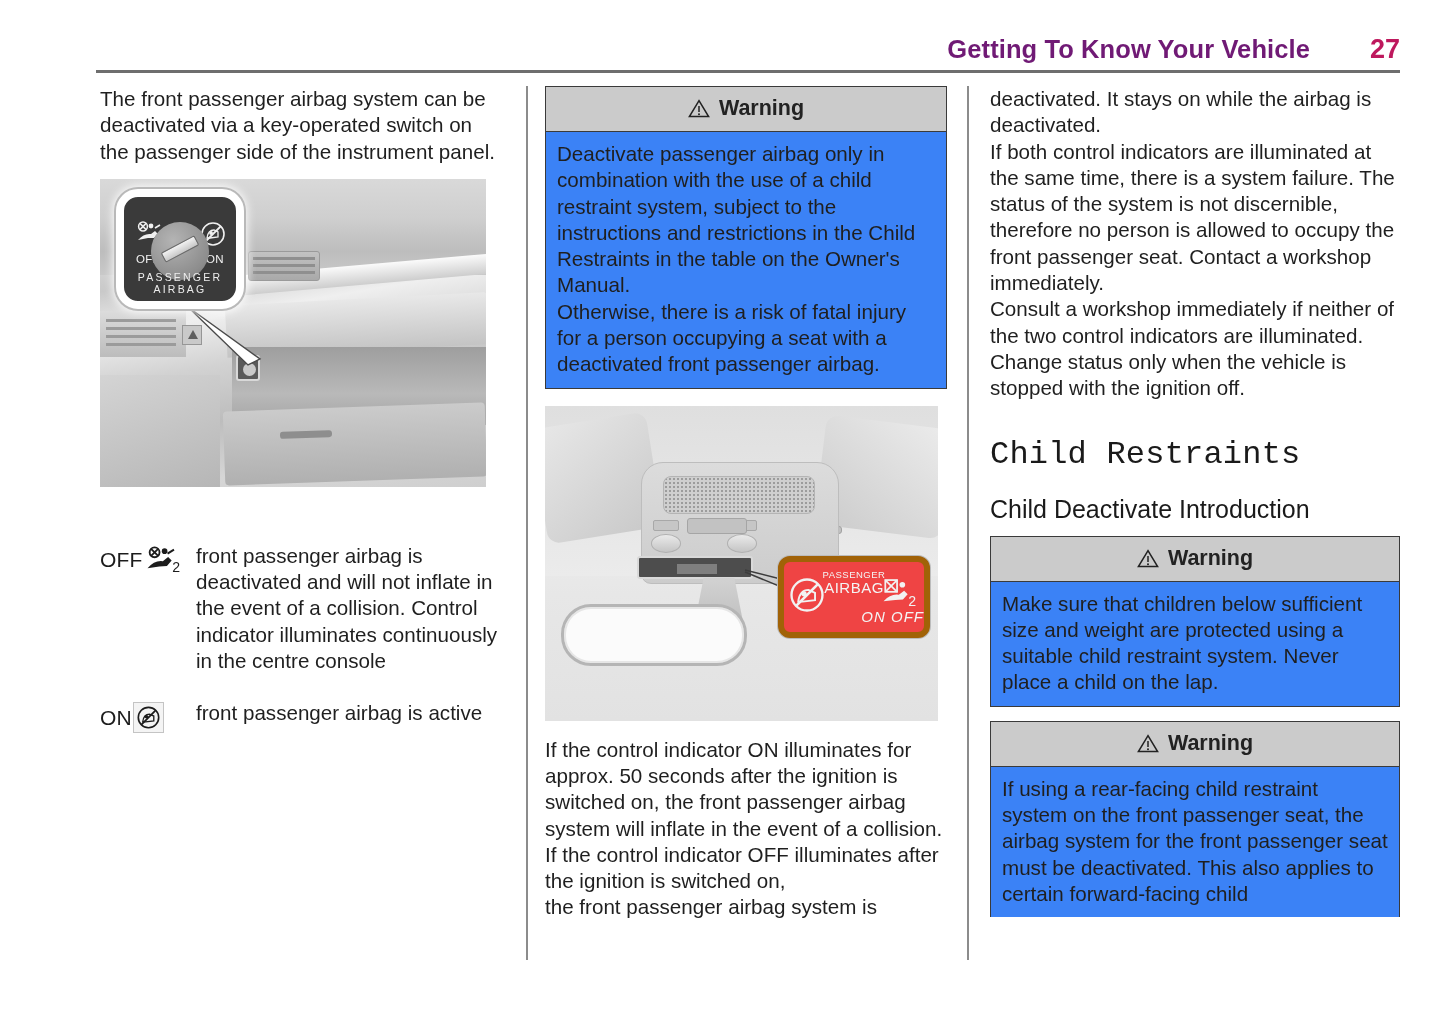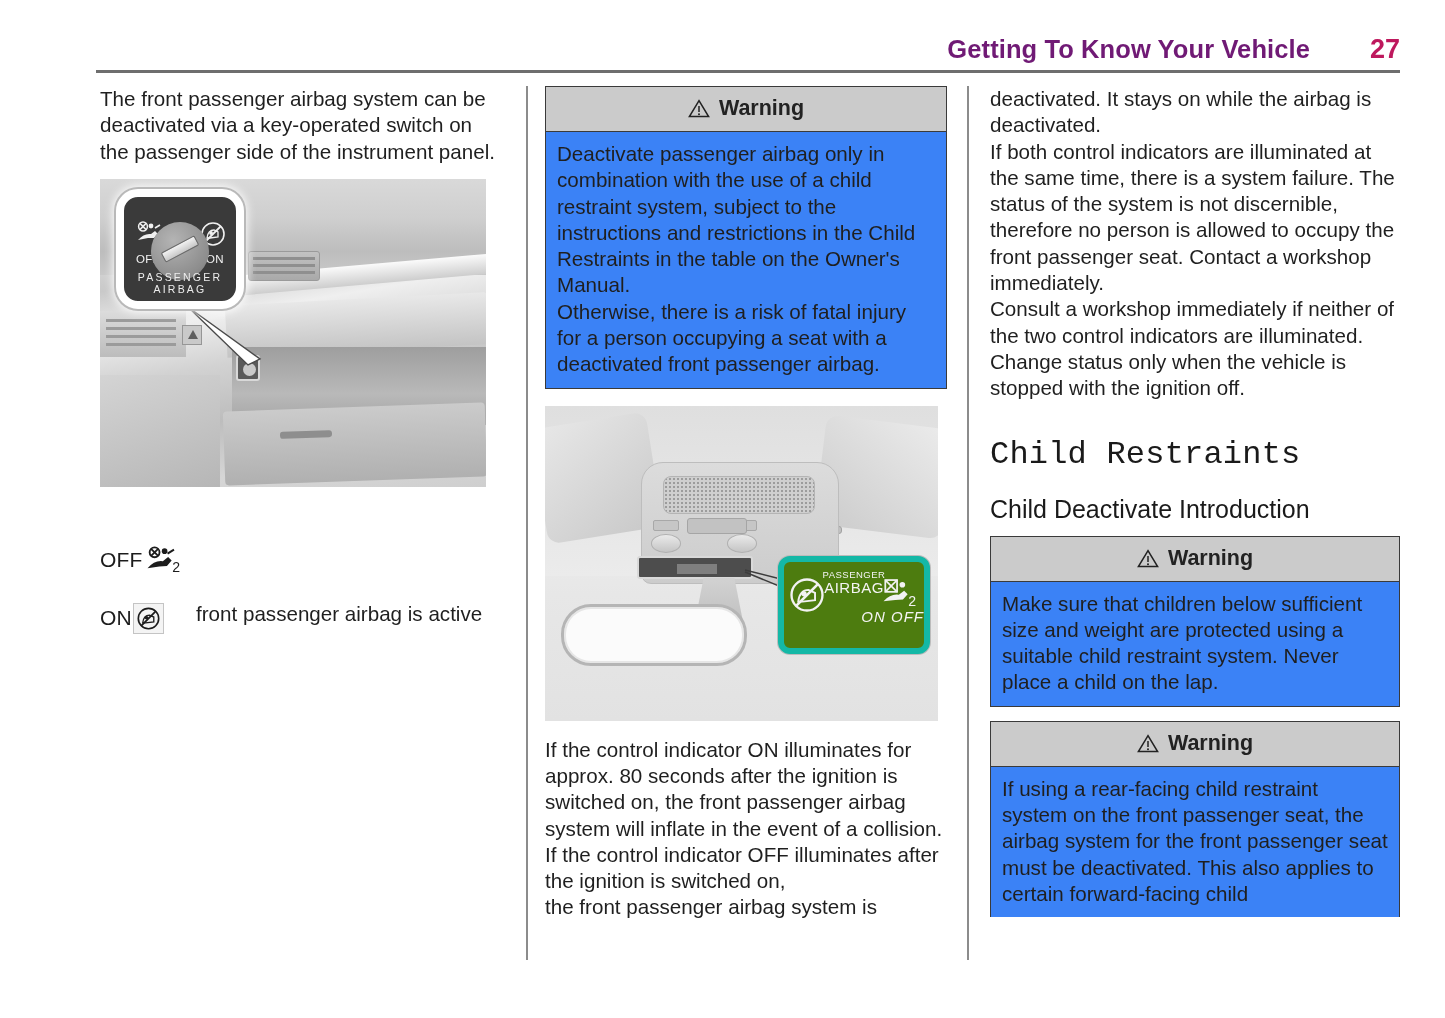--- a/index.html
+++ b/index.html
@@ -284,23 +284,23 @@
     clip-path: polygon(18% 0, 82% 0, 100% 100%, 0 100%);
   }
   #fig-roof .mirror {
     position: absolute; left: 16px; top: 198px; width: 186px; height: 62px;
     border: 3px solid #b5b5b5; border-radius: 30px;
     background: #fbfbfb;
     box-shadow: inset 0 0 0 2px #e6e6e6;
   }
   .callout-label {
     position: absolute; right: 8px; top: 150px;
-    width: 152px; height: 98px;
-    background: #4d7c0f;
-    border: 6px solid #14b8a6;
+    width: 152px; height: 82px;
+    background: #ef4444;
+    border: 6px solid #a16207;
     border-radius: 12px;
     box-shadow: 0 0 0 1px #bcbcbc;
     display: flex; align-items: center; justify-content: center;
   }
   .callout-label .inner {
     position: relative; width: 100%; height: 100%;
   }
   .callout-label .txt {
     position: absolute; left: 0; right: 0; top: 8px;
     text-align: center; color: #f4f4f4; line-height: 1.05;
@@ -416,20 +416,21 @@
         <svg width="40" height="30" viewBox="0 0 34 24">
           <circle cx="9" cy="5.5" r="4.2" fill="none" stroke="#1c1c1c" stroke-width="1.6"></circle>
           <line x1="6" y1="2.5" x2="12" y2="8.5" stroke="#1c1c1c" stroke-width="1.6"></line>
           <line x1="12" y1="2.5" x2="6" y2="8.5" stroke="#1c1c1c" stroke-width="1.6"></line>
           <circle cx="17.5" cy="4.5" r="2.4" fill="#1c1c1c"></circle>
           <path d="M3 19 Q9 12 16 13 L20.5 9.5 L23.5 12.5 L19.5 17 L13 17.5 Z" fill="#1c1c1c"></path>
           <path d="M20 6.5 L25.5 3.2" stroke="#1c1c1c" stroke-width="1.7"></path>
           <text x="24" y="22.5" font-size="12" font-family="Liberation Sans, sans-serif" fill="#1c1c1c">2</text>
         </svg>
       </div>
+      <div class="defdesc">front passenger airbag is deactivated and will not inflate in the event of a collision. Control indicator illuminates continuously in the centre console</div>
     </div>
 
     <div class="defrow">
       <div class="defterm">
         <span class="word">ON</span>
         <span class="icon-box">
           <svg width="25" height="25" viewBox="0 0 26 26">
             <circle cx="13" cy="13" r="10.6" fill="none" stroke="#1c1c1c" stroke-width="1.7"></circle>
             <path d="M7 17.5 Q8 9.5 14 9.5 L18.5 11.5 L18.5 16.5 L10 17.5 Z" fill="none" stroke="#1c1c1c" stroke-width="1.4"></path>
             <circle cx="11" cy="12.2" r="1.9" fill="#1c1c1c"></circle>
@@ -504,21 +505,21 @@
           <circle cx="19" cy="5" r="2.4" fill="#f2f2f2"></circle>
           <path d="M3 19 Q9 12.5 16 13.5 L20.5 10 L23.5 13 L19.5 17.5 L13 18 Z" fill="#f2f2f2"></path>
           <text x="24" y="23" font-size="12" font-family="Liberation Sans, sans-serif" fill="#f2f2f2">2</text>
         </svg>
       </div>
     </div>
   </div>
 
   <div style="height:16px"></div>
 
-  <p class="body" style="white-space:pre-line">If the control indicator ON illuminates for approx. 80 seconds after the ignition is switched on, the front passenger airbag system will inflate in the event of a collision.
+  <p class="body" style="white-space:pre-line">If the control indicator ON illuminates for approx. 50 seconds after the ignition is switched on, the front passenger airbag system will inflate in the event of a collision.
 If the control indicator OFF illuminates after the ignition is switched on,
 the front passenger airbag system is</p>
 </div>
 
 <div class="col col-right">
 
   <p class="body" style="white-space:pre-line">deactivated. It stays on while the airbag is deactivated.
 If both control indicators are illuminated at the same time, there is a system failure. The status of the system is not discernible, therefore no person is allowed to occupy the front passenger seat. Contact a workshop immediately.
 Consult a workshop immediately if neither of the two control indicators are illuminated.
 Change status only when the vehicle is stopped with the ignition off.</p>

